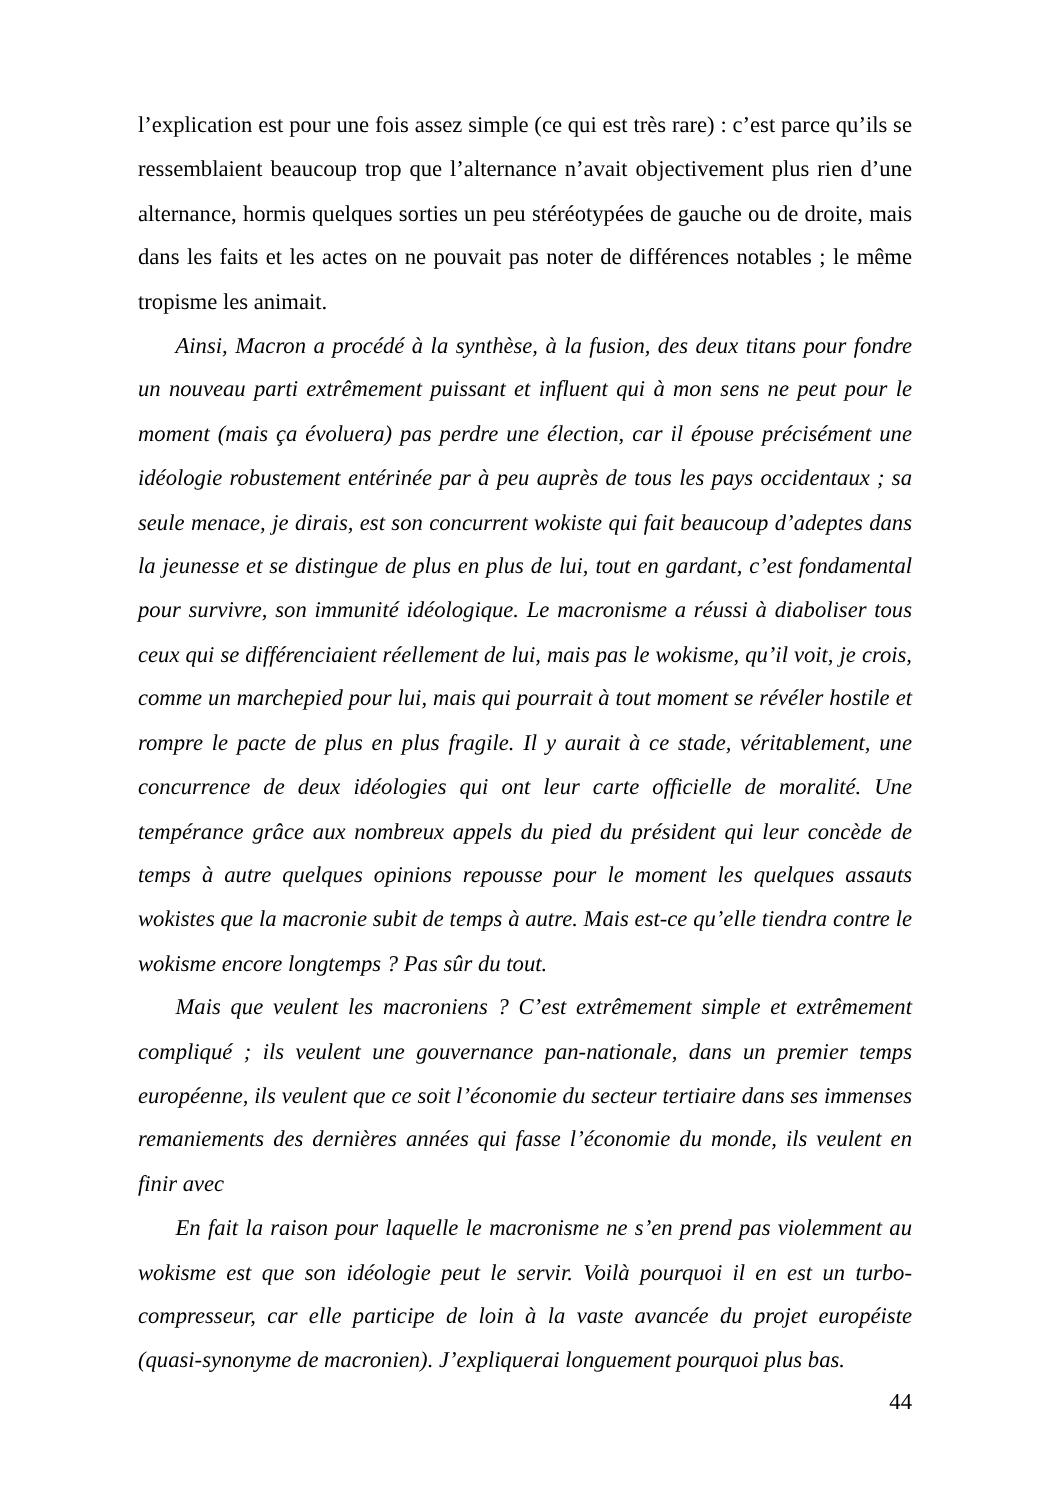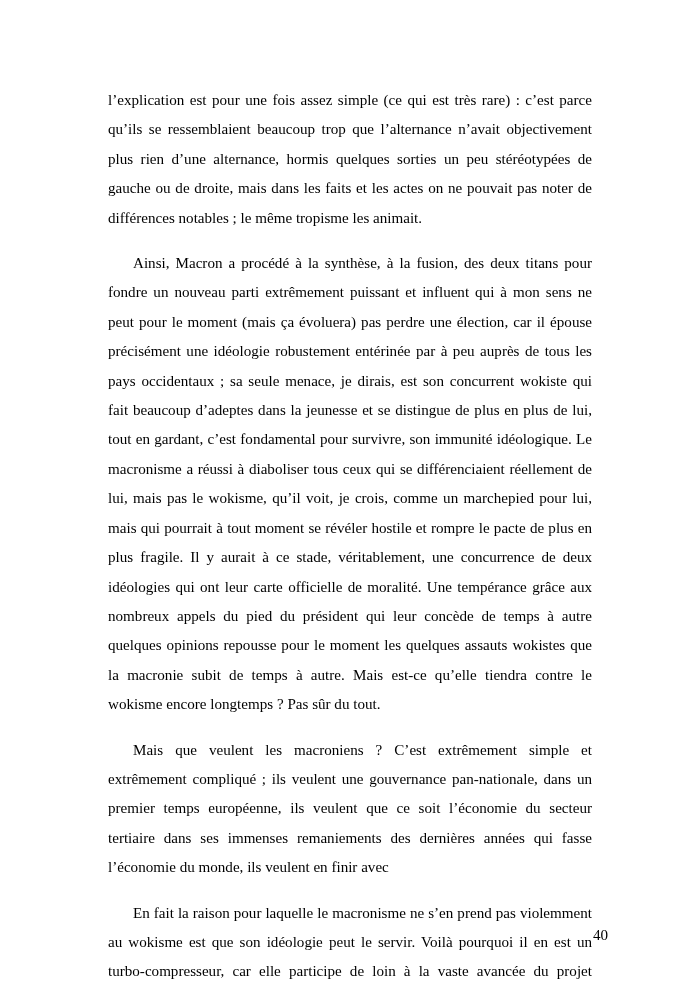--- a/index.html
+++ b/index.html
@@ -25,39 +25,40 @@
     padding: 70px 92px 40px 92px;
   }
   .body-text {
     font-size: 15.1px;
     line-height: 29.4px;
     text-align: justify;
     text-justify: inter-word;
     hyphens: none;
   }
   .body-text p {
-    margin: 16px;
+    margin: 0;
     text-align: justify;
   }
   .body-text p.indent {
     text-indent: 25px;
+    font-style: italic;
   }
   .page-number {
     position: absolute;
     right: 92px;
     bottom: 48px;
     font-size: 15.1px;
     line-height: 18px;
     text-align: right;
   }
 </style>
 </head>
 <body>
 
 <div class="page">
   <div class="body-text">
     <p>l’explication est pour une fois assez simple (ce qui est très rare)&nbsp;: c’est parce qu’ils se ressemblaient beaucoup trop que l’alternance n’avait objectivement plus rien d’une alternance, hormis quelques sorties un peu stéréotypées de gauche ou de droite, mais dans les faits et les actes on ne pouvait pas noter de différences notables&nbsp;; le même tropisme les animait.</p>
     <p class="indent">Ainsi, Macron a procédé à la synthèse, à la fusion, des deux titans pour fondre un nouveau parti extrêmement puissant et influent qui à mon sens ne peut pour le moment (mais ça évoluera) pas perdre une élection, car il épouse précisément une idéologie robustement entérinée par à peu auprès de tous les pays occidentaux&nbsp;; sa seule menace, je dirais, est son concurrent wokiste qui fait beaucoup d’adeptes dans la jeunesse et se distingue de plus en plus de lui, tout en gardant, c’est fondamental pour survivre, son immunité idéologique. Le macronisme a réussi à diaboliser tous ceux qui se différenciaient réellement de lui, mais pas le wokisme, qu’il voit, je crois, comme un marchepied pour lui, mais qui pourrait à tout moment se révéler hostile et rompre le pacte de plus en plus fragile. Il y aurait à ce stade, véritablement, une concurrence de deux idéologies qui ont leur carte officielle de moralité. Une tempérance grâce aux nombreux appels du pied du président qui leur concède de temps à autre quelques opinions repousse pour le moment les quelques assauts wokistes que la macronie subit de temps à autre. Mais est-ce qu’elle tiendra contre le wokisme encore longtemps&nbsp;? Pas sûr du tout.</p>
     <p class="indent">Mais que veulent les macroniens&nbsp;? C’est extrêmement simple et extrêmement compliqué&nbsp;; ils veulent une gouvernance pan-nationale, dans un premier temps européenne, ils veulent que ce soit l’économie du secteur tertiaire dans ses immenses remaniements des dernières années qui fasse l’économie du monde, ils veulent en finir avec</p>
     <p class="indent">En fait la raison pour laquelle le macronisme ne s’en prend pas violemment au wokisme est que son idéologie peut le servir. Voilà pourquoi il en est un turbo-compresseur, car elle participe de loin à la vaste avancée du projet européiste (quasi-synonyme de macronien). J’expliquerai longuement pourquoi plus bas.</p>
   </div>
-  <div class="page-number">40</div>
+  <div class="page-number">44</div>
 </div>
 
 </body></html>

